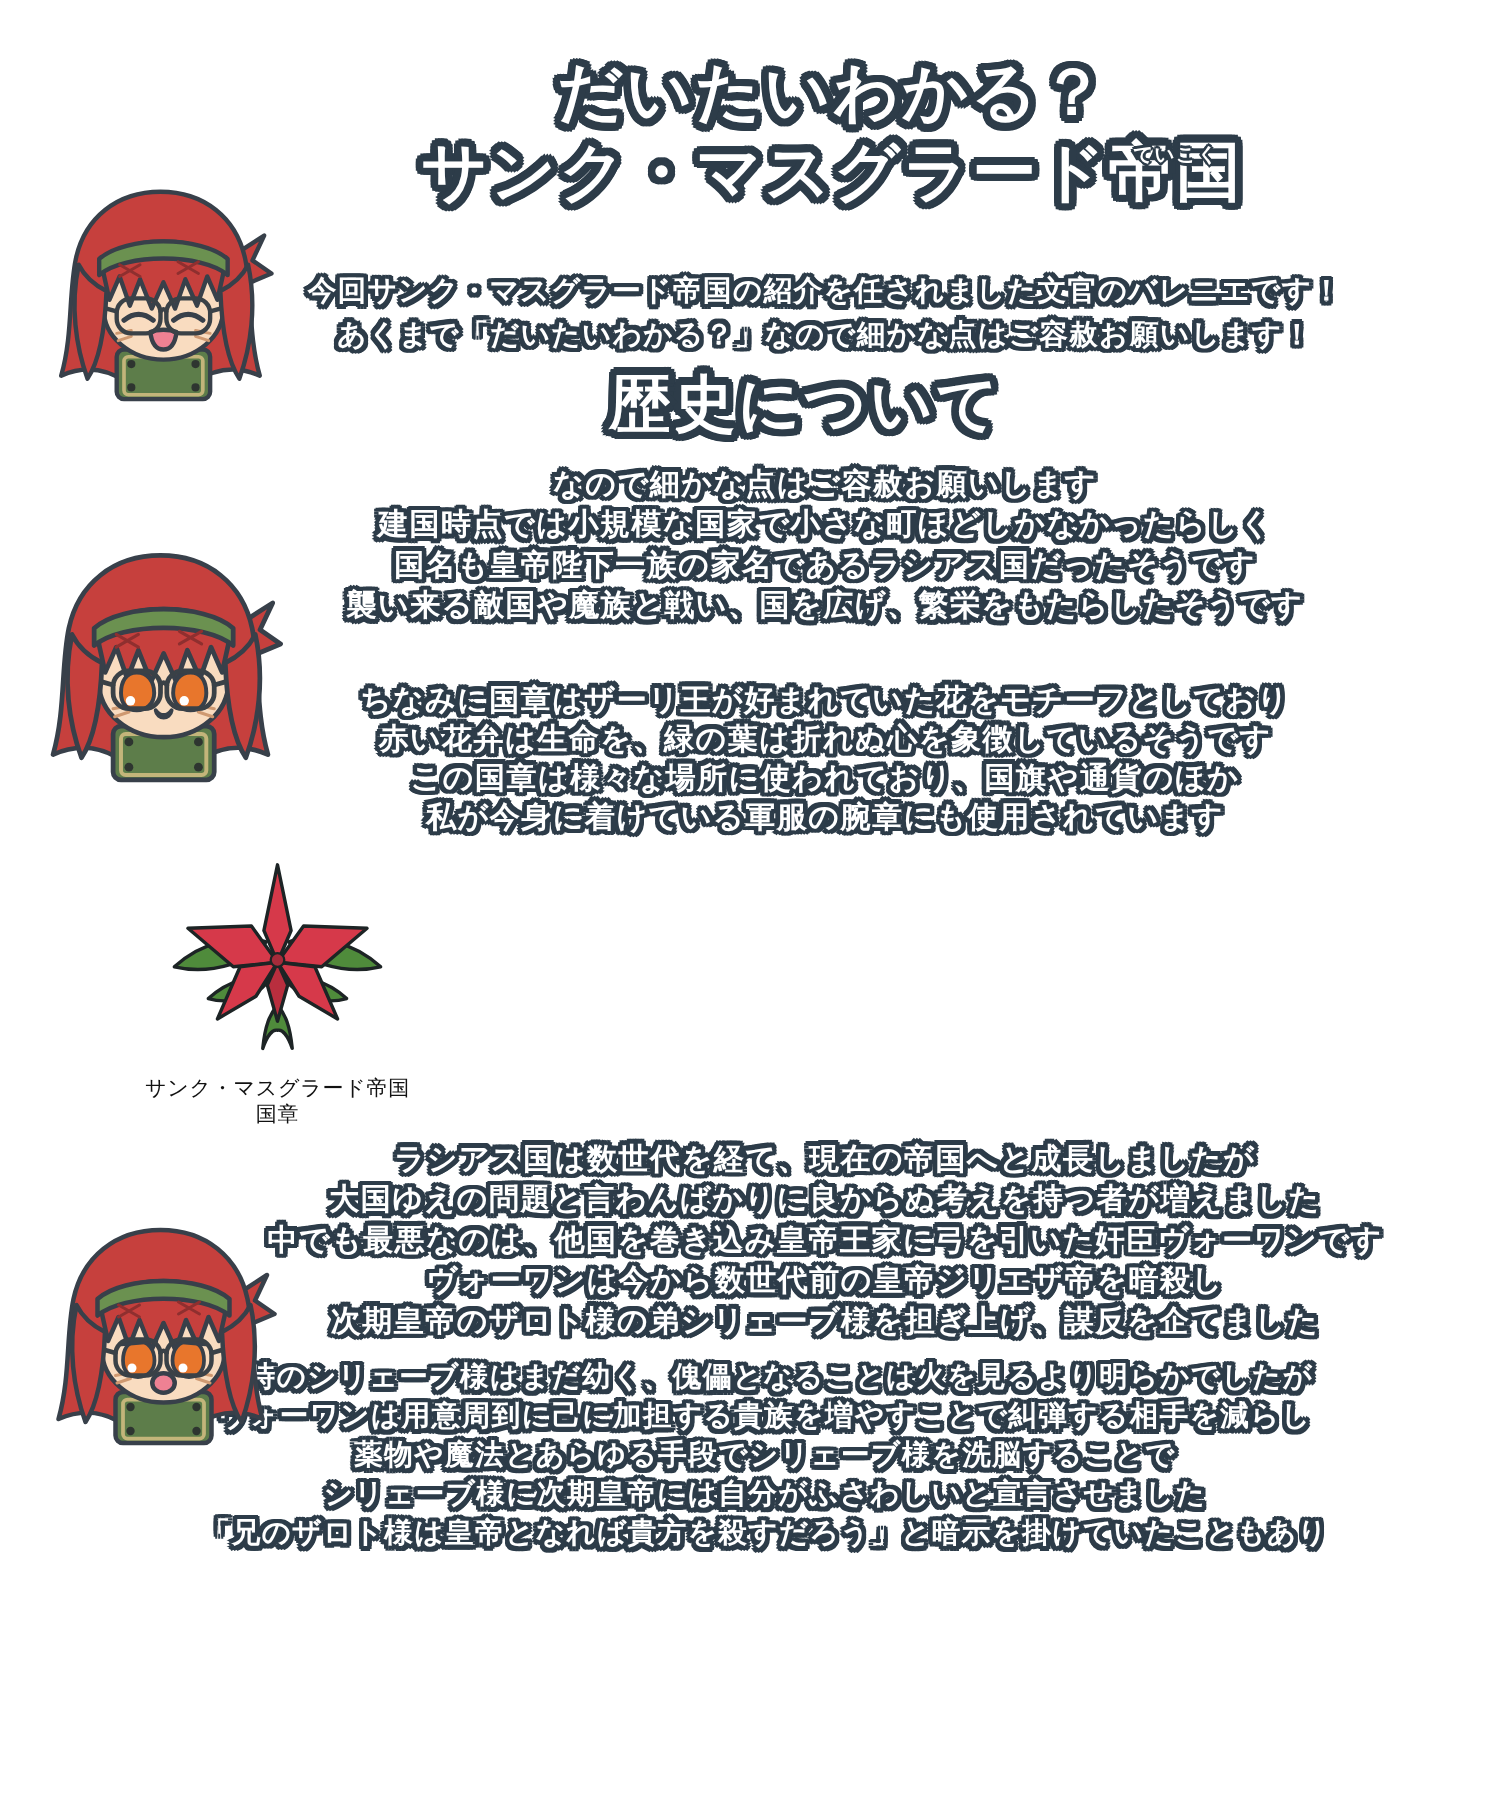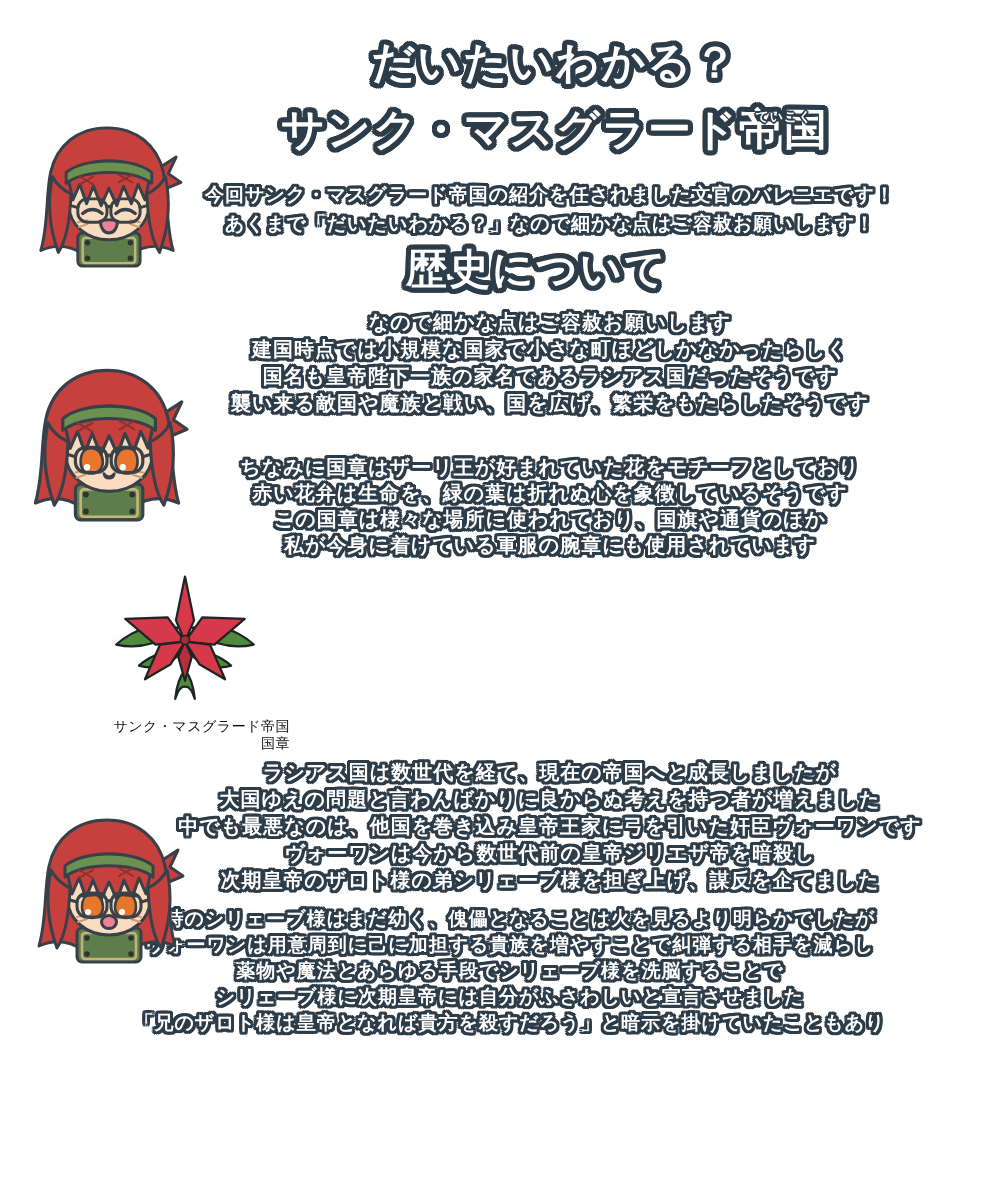--- a/index.html
+++ b/index.html
@@ -41,21 +41,21 @@
       5px 0 0 var(--ol), -5px 0 0 var(--ol), 0 5px 0 var(--ol), 0 -5px 0 var(--ol),
       4px 3px 0 var(--ol), -4px 3px 0 var(--ol), 4px -3px 0 var(--ol), -4px -3px 0 var(--ol),
       3px 4px 0 var(--ol), -3px 4px 0 var(--ol), 3px -4px 0 var(--ol), -3px -4px 0 var(--ol),
       4px 4px 0 var(--ol), -4px -4px 0 var(--ol), -4px 4px 0 var(--ol), 4px -4px 0 var(--ol),
       5px 2px 0 var(--ol), -5px 2px 0 var(--ol), 5px -2px 0 var(--ol), -5px -2px 0 var(--ol),
       2px 5px 0 var(--ol), -2px 5px 0 var(--ol), 2px -5px 0 var(--ol), -2px -5px 0 var(--ol);
   }
   .center{text-align:center;}
   .title-block{left:110px;right:0;top:37px;}
   .title-l1{font-size:43px;line-height:50px;}
-  .title-l2{font-size:43px;line-height:52px;margin-top:16px;}
+  .title-l2{font-size:43px;line-height:52px;margin-top:2px;}
   .ruby-wrap{position:relative;display:inline-block;font-family:Liberation Serif, serif;}
   .furi{
     position:absolute;top:-13px;left:50%;transform:translateX(-50%);
     font-size:13px;letter-spacing:1px;white-space:nowrap;
     color:#fff;font-weight:700;
     text-shadow:2px 0 0 var(--ol),-2px 0 0 var(--ol),0 2px 0 var(--ol),0 -2px 0 var(--ol),
       1px 1px 0 var(--ol),-1px 1px 0 var(--ol),1px -1px 0 var(--ol),-1px -1px 0 var(--ol);
   }
   .intro-block{left:110px;right:10px;top:180px;font-size:19px;line-height:29px;}
   .header-block{left:90px;right:16px;top:243px;font-size:41px;line-height:52px;}
@@ -67,21 +67,21 @@
   .ln{white-space:nowrap;}
   .avatar{overflow:visible;}
   .a1{left:28px;top:122px;width:158px;height:146px;}
   .a2{left:22px;top:364px;width:170px;height:158px;}
   .a3{left:26px;top:814px;width:162px;height:150px;}
   .avatar .g-open,.avatar .g-lids,.avatar .g-closed,
   .avatar .g-mouth-happy,.avatar .g-mouth-small,.avatar .g-mouth-talk{display:none;}
   .avatar.v1 .g-closed,.avatar.v1 .g-mouth-happy{display:inline;}
   .avatar.v2 .g-open,.avatar.v2 .g-mouth-small{display:inline;}
   .avatar.v3 .g-open,.avatar.v3 .g-lids,.avatar.v3 .g-mouth-talk{display:inline;}
-  .emblem-block{left:80px;top:572px;width:210px;text-align:right;}
+  .emblem-block{left:80px;top:572px;width:210px;text-align:center;}
   .emblem-caption{
     margin-top:6px;font-size:14px;line-height:17px;color:#111;
     font-weight:400;letter-spacing:0.5px;
   }
 </style>
 </head>
 <body>
 
 <div class="abs center title-block">
   <div class="title-l1 ol-lg ln">だいたいわかる？</div>

